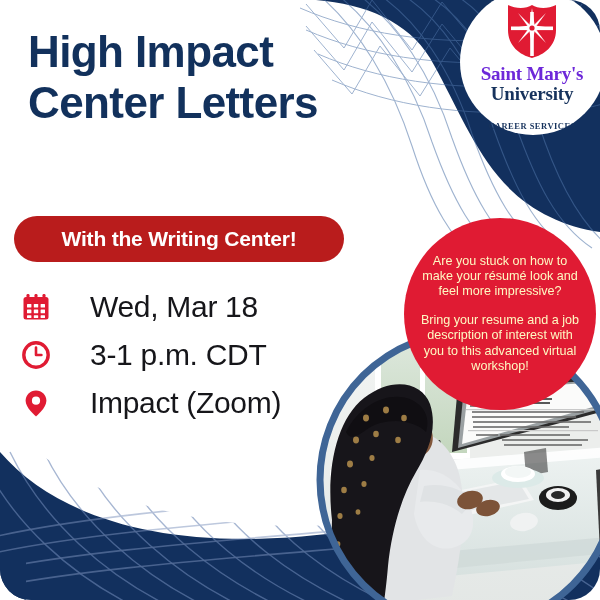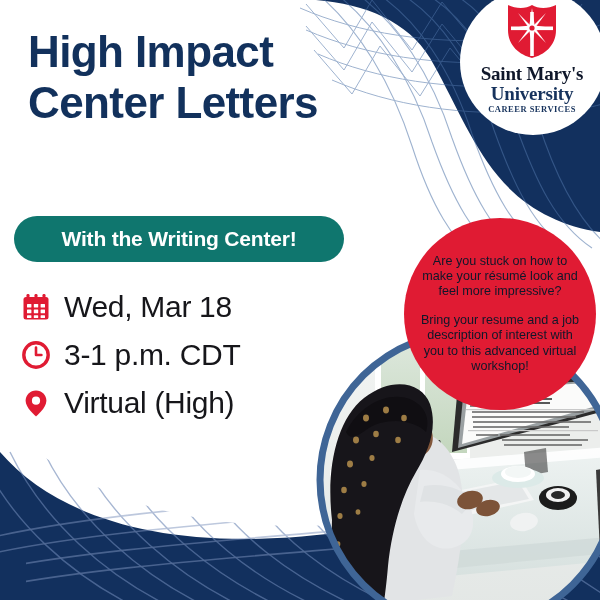--- a/index.html
+++ b/index.html
@@ -4,20 +4,21 @@
 <style>
   html,body{margin:0;padding:0;}
   body{
     width:600px;height:600px;overflow:hidden;
     font-family:"Liberation Sans", sans-serif;
     background:#ffffff;
   }
   #poster{
     position:relative;width:600px;height:600px;overflow:hidden;
     background:#ffffff;
+    border-radius:31px;
   }
   .layer{position:absolute;top:0;left:0;width:600px;height:600px;}
   svg.layer{display:block;}
 
   
   #title-block{
     position:absolute;left:28px;top:26px;width:380px;
     z-index:20;
   }
   #title-block .tl{
@@ -27,74 +28,74 @@
     font-size:44px;
     line-height:51px;
     letter-spacing:-0.6px;
     white-space:nowrap;
   }
 
   
   #pill{
     position:absolute;left:14px;top:216px;
     width:330px;height:46px;
-    background:#0f766e;
+    background:#b91c1c;
     border-radius:23px;
     display:flex;align-items:center;justify-content:center;
     z-index:20;
   }
   #pill span{
     color:#ffffff;font-weight:bold;font-size:21px;letter-spacing:-0.2px;
   }
 
   
   #info{
     position:absolute;left:14px;top:283px;z-index:20;
   }
   .info-row{
-    display:flex;align-items:center;height:48px;
+    display:flex;align-items:center;height:48px;gap:26px;
   }
   .info-ico{
     width:44px;height:44px;display:flex;align-items:center;justify-content:center;
     flex:0 0 44px;
   }
   .info-txt{
     color:#16161a;font-size:30px;letter-spacing:-0.3px;white-space:nowrap;
     padding-left:6px;
   }
 
   
   #red-circle{
     position:absolute;left:404px;top:218px;width:192px;height:192px;
     background:#e01b33;border-radius:50%;
     z-index:22;
     display:flex;align-items:center;justify-content:center;
   }
   #red-circle .rc-inner{
-    width:168px;text-align:center;color:#0f172a;
+    width:168px;text-align:center;color:#fef9c3;
     font-size:12.6px;line-height:15.4px;
   }
   #red-circle .rc-gap{display:block;height:13px;}
 
   
   #logo{
     position:absolute;left:470px;top:2px;width:124px;height:124px;z-index:25;
     display:flex;flex-direction:column;align-items:center;
   }
   #logo .sm-name{
-    color:#0f172a;font-family:"Liberation Serif", serif;font-weight:bold;
+    color:#6d28d9;font-family:"Liberation Serif", serif;font-weight:bold;
     font-size:19px;line-height:20px;text-align:center;letter-spacing:-0.2px;
   }
   #logo .sm-name2{
     color:#16325c;font-family:Liberation Serif, serif;font-weight:bold;
     font-size:19px;line-height:20px;text-align:center;letter-spacing:-0.2px;
   }
   #logo .sm-sub{
     color:#16325c;font-family:"Liberation Serif", serif;font-weight:bold;
-    font-size:8.5px;letter-spacing:0.5px;text-align:center;margin-top:0;
+    font-size:8.5px;letter-spacing:0.5px;text-align:center;margin-top:17px;
   }
 </style>
 </head>
 <body>
 
 <div id="poster">
 
   <svg class="layer" viewBox="0 0 600 600" preserveAspectRatio="none">
     <defs>
       <clipPath id="clipTR">
@@ -349,21 +350,21 @@
     </div>
 
     <div class="info-row">
       <span class="info-ico">
         <svg width="30" height="30" viewBox="0 0 30 30">
           <path d="M15 2.4 C9.2 2.4 4.6 7 4.6 12.8 C4.6 20.2 15 28.4 15 28.4
                    C15 28.4 25.4 20.2 25.4 12.8 C25.4 7 20.8 2.4 15 2.4 Z" fill="#e01b33"></path>
           <circle cx="15" cy="12.7" r="4.1" fill="#ffffff"></circle>
         </svg>
       </span>
-      <span class="info-txt"> Virtual (High)</span>
+      <span class="info-txt"> Impact (Zoom)</span>
     </div>
   </div>
 
   <div id="red-circle">
     <div class="rc-inner">
       <span>Are you stuck on how to make your résumé look and feel more impressive?</span>
       <span class="rc-gap"></span>
       <span>Bring your resume and a job description of interest with you to this advanced virtual workshop!</span>
     </div>
   </div>

